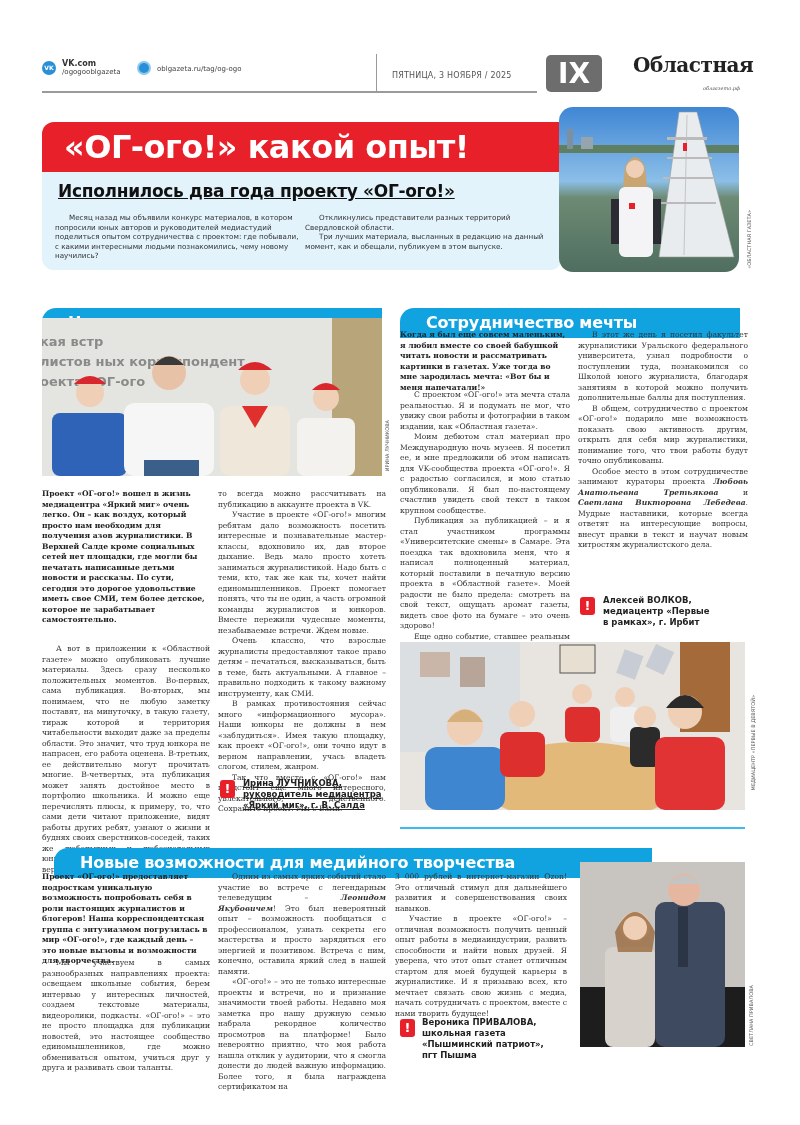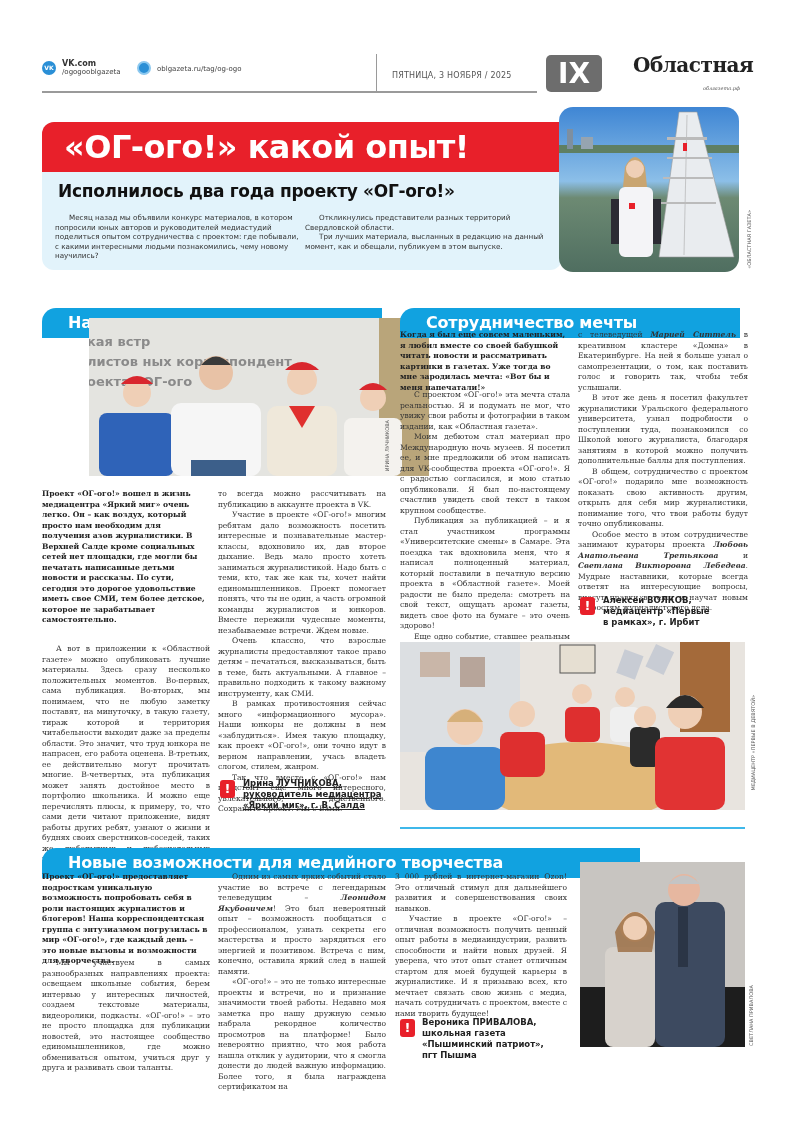--- a/index.html
+++ b/index.html
@@ -21,21 +21,21 @@
   .page-num { left: 546px; top: 55px; width: 56px; height: 37px; background: #6d6d6d; border-radius: 5px;
               color: #fff; font: bold 28px "DejaVu Sans", sans-serif; text-align: center; line-height: 37px; }
   .logo1 { left: 633px; top: 53px; font: bold 20px "DejaVu Serif", serif; color: #222; letter-spacing: -0.5px; }
   .logo2 { left: 633px; top: 74px; font: bold 20px "DejaVu Serif", serif; color: #222; letter-spacing: -0.5px; margin-top: 36px; }
   .logo-url { left: 703px; top: 85px; font: italic 5px "DejaVu Serif", serif; color: #555; }
 
   
   .banner-bg { left: 42px; top: 122px; width: 520px; height: 148px; background: #e2f3fb; border-radius: 12px; overflow: hidden; }
   .banner-red { left: 42px; top: 122px; width: 520px; height: 50px; background: #e8202a; border-radius: 12px 0 0 0; }
   .banner-title { left: 64px; top: 128px; font: bold 32px "DejaVu Sans", sans-serif; color: #fff; letter-spacing: -0.5px; }
-  .banner-sub { left: 58px; top: 181px; font: bold 17px "DejaVu Sans", sans-serif; color: #111; letter-spacing: -0.3px; }
+  .banner-sub { left: 58px; top: 181px; font: bold 17px "DejaVu Sans", sans-serif; color: #111; letter-spacing: -0.3px; text-decoration: underline; }
   .banner-text { font: 7.2px "DejaVu Sans", sans-serif; color: #333; line-height: 9.6px; }
   .banner-text p { text-indent: 14px; }
   .bt1 { left: 55px; top: 213px; width: 245px; }
   .bt2 { left: 305px; top: 213px; width: 240px; }
   .banner-photo { left: 559px; top: 107px; width: 180px; height: 165px; border-radius: 14px; overflow: hidden;
                   background: linear-gradient(#3f86d4 0%, #8cbfe8 45%, #6d8a73 55%, #4f6e60 100%); }
   .credit-v { font: 5px "DejaVu Sans", sans-serif; color: #555; writing-mode: vertical-rl; transform: rotate(180deg); }
 
   
   .sec-hdr { height: 30px; background: #11a2e0; border-radius: 14px 0 0 0; color: #fff;
@@ -93,21 +93,21 @@
     <circle cx="76" cy="62" r="9" fill="#efcfb6"></circle>
     <rect x="60" y="80" width="34" height="70" rx="6" fill="#f4f4f7"></rect>
     <rect x="52" y="92" width="8" height="45" fill="#2b2b33"></rect>
     <rect x="94" y="92" width="8" height="45" fill="#2b2b33"></rect>
     <rect x="70" y="96" width="6" height="6" fill="#e8202a"></rect>
   </svg>
 </div>
 <div class="abs credit-v" style="left:746px; top:210px;">«ОБЛАСТНАЯ ГАЗЕТА»</div>
 
 <div class="abs sec-hdr" style="left:42px; top:288px; width:340px;">Нам с проектом по пути</div>
-<div class="abs photo" style="left:42px; top:318px; width:340px; height:158px; background:#d9d9d3;margin-left:47px;">
+<div class="abs photo" style="left:42px; top:318px; width:340px; height:158px; background:#d9d9d3;">
   <svg width="340" height="158">
     <rect x="0" y="0" width="290" height="158" fill="#e4e4e0"></rect>
     <rect x="290" y="0" width="50" height="158" fill="#b9a57a"></rect>
     <text x="-2" y="28" font-family="DejaVu Sans, sans-serif" font-size="13" font-weight="bold" fill="#8a8a8a">кая встр</text>
     <text x="-2" y="48" font-family="DejaVu Sans, sans-serif" font-size="13" font-weight="bold" fill="#8a8a8a">листов ных корреспондент</text>
     <text x="-2" y="68" font-family="DejaVu Sans, sans-serif" font-size="13" font-weight="bold" fill="#8a8a8a">оекта «ОГ-ого</text>
     <rect x="10" y="95" width="75" height="63" rx="8" fill="#2f63b8"></rect>
     <circle cx="48" cy="75" r="14" fill="#efcfb6"></circle>
     <path d="M32 66 Q48 50 64 66 Z" fill="#d9272e"></path>
     <rect x="82" y="85" width="90" height="73" rx="10" fill="#f6f6f6"></rect>
@@ -145,21 +145,20 @@
 
 <div class="abs sec-hdr" style="left:400px; top:288px; width:340px;">Сотрудничество мечты</div>
 <div class="abs lead" style="left:400px; top:330px; width:170px;">Когда я был еще совсем маленьким, я любил вместе со своей бабушкой читать новости и рассматривать картинки в газетах. Уже тогда во мне зародилась мечта: «Вот бы и меня напечатали!»</div>
 <div class="abs col" style="left:400px; top:390px; width:170px;">
   <p>С проектом «ОГ-ого!» эта мечта стала реальностью. Я и подумать не мог, что увижу свои работы и фотографии в таком издании, как «Областная газета».</p>
   <p>Моим дебютом стал материал про Международную ночь музеев. Я посетил ее, и мне предложили об этом написать для VK-сообщества проекта «ОГ-ого!». Я с радостью согласился, и мою статью опубликовали. Я был по-настоящему счастлив увидеть свой текст в таком крупном сообществе.</p>
   <p>Публикация за публикацией – и я стал участником программы «Университетские смены» в Самаре. Эта поездка так вдохновила меня, что я написал полноценный материал, который поставили в печатную версию проекта в «Областной газете». Моей радости не было предела: смотреть на свой текст, ощущать аромат газеты, видеть свое фото на бумаге – это очень здорово!</p>
   <p>Еще одно событие, ставшее реальным благодаря проекту «ОГ-ого!», – встреча</p>
 </div>
 <div class="abs col" style="left:578px; top:330px; width:170px;">
-  <p style="text-indent:0"><span>с телеведущей </span><b><i>Марией Ситтель</i></b><span> в креативном кластере «Домна» в Екатеринбурге. На ней я больше узнал о самопрезентации, о том, как поставить голос и говорить так, чтобы тебя услышали.</span></p>
   <p>В этот же день я посетил факультет журналистики Уральского федерального университета, узнал подробности о поступлении туда, познакомился со Школой юного журналиста, благодаря занятиям в которой можно получить дополнительные баллы для поступления.</p>
   <p>В общем, сотрудничество с проектом «ОГ-ого!» подарило мне возможность показать свою активность другим, открыть для себя мир журналистики, понимание того, что твои работы будут точно опубликованы.</p>
   <p><span>Особое место в этом сотрудничестве занимают кураторы проекта </span><b><i>Любовь Анатольевна Третьякова</i></b><span> и </span><b><i>Светлана Викторовна Лебедева</i></b><span>. Мудрые наставники, которые всегда ответят на интересующие вопросы, внесут правки в текст и научат новым хитростям журналистского дела.</span></p>
 </div>
 <div class="abs excl" style="left:580px; top:597px;">!</div>
 <div class="abs sig" style="left:603px; top:595px;">
   <div>Алексей ВОЛКОВ,</div>
   <div>медиацентр «Первые</div>
   <div>в рамках», г. Ирбит</div>
 </div>
@@ -185,21 +184,21 @@
     <rect x="230" y="85" width="30" height="40" rx="6" fill="#2b2b2b"></rect>
     <circle cx="245" cy="75" r="11" fill="#efcfb6"></circle>
     <rect x="255" y="95" width="70" height="73" rx="10" fill="#e13333"></rect>
     <circle cx="285" cy="70" r="17" fill="#efcfb6"></circle>
     <path d="M266 66 Q285 40 304 66 Z" fill="#2a2a2a"></path>
   </svg>
 </div>
 <div class="abs credit-v" style="left:750px; top:695px;">МЕДИАЦЕНТР «ПЕРВЫЕ В ДЕВЯТОЙ»</div>
 <div class="abs rule" style="left:400px; top:827px; width:345px;"></div>
 
-<div class="abs sec-hdr" style="left:42px; top:828px; width:598px;">Новые возможности для медийного творчества</div>
+<div class="abs sec-hdr" style="left:54px; top:828px; width:598px;">Новые возможности для медийного творчества</div>
 <div class="abs lead" style="left:42px; top:872px; width:168px;">Проект «ОГ-ого!» предоставляет подросткам уникальную возможность попробовать себя в роли настоящих журналистов и блогеров! Наша корреспондентская группа с энтузиазмом погрузилась в мир «ОГ-ого!», где каждый день – это новые вызовы и возможности для творчества.</div>
 <div class="abs col" style="left:42px; top:958px; width:168px;">
   <p>Мы участвуем в самых разнообразных направлениях проекта: освещаем школьные события, берем интервью у интересных личностей, создаем текстовые материалы, видеоролики, подкасты. «ОГ-ого!» – это не просто площадка для публикации новостей, это настоящее сообщество единомышленников, где можно обмениваться опытом, учиться друг у друга и развивать свои таланты.</p>
 </div>
 <div class="abs col" style="left:218px; top:872px; width:168px;">
   <p><span>Одним из самых ярких событий стало участие во встрече с легендарным телеведущим – </span><b><i>Леонидом Якубовичем</i></b><span>! Это был невероятный опыт – возможность пообщаться с профессионалом, узнать секреты его мастерства и просто зарядиться его энергией и позитивом. Встреча с ним, конечно, оставила яркий след в нашей памяти.</span></p>
   <p>«ОГ-ого!» – это не только интересные проекты и встречи, но и признание значимости твоей работы. Недавно моя заметка про нашу дружную семью набрала рекордное количество просмотров на платформе! Было невероятно приятно, что моя работа нашла отклик у аудитории, что я смогла донести до людей важную информацию. Более того, я была награждена сертификатом на</p>
 </div>
 <div class="abs col" style="left:395px; top:872px; width:172px;">
   <p style="text-indent:0">3 000 рублей в интернет-магазин Ozon! Это отличный стимул для дальнейшего развития и совершенствования своих навыков.</p>

